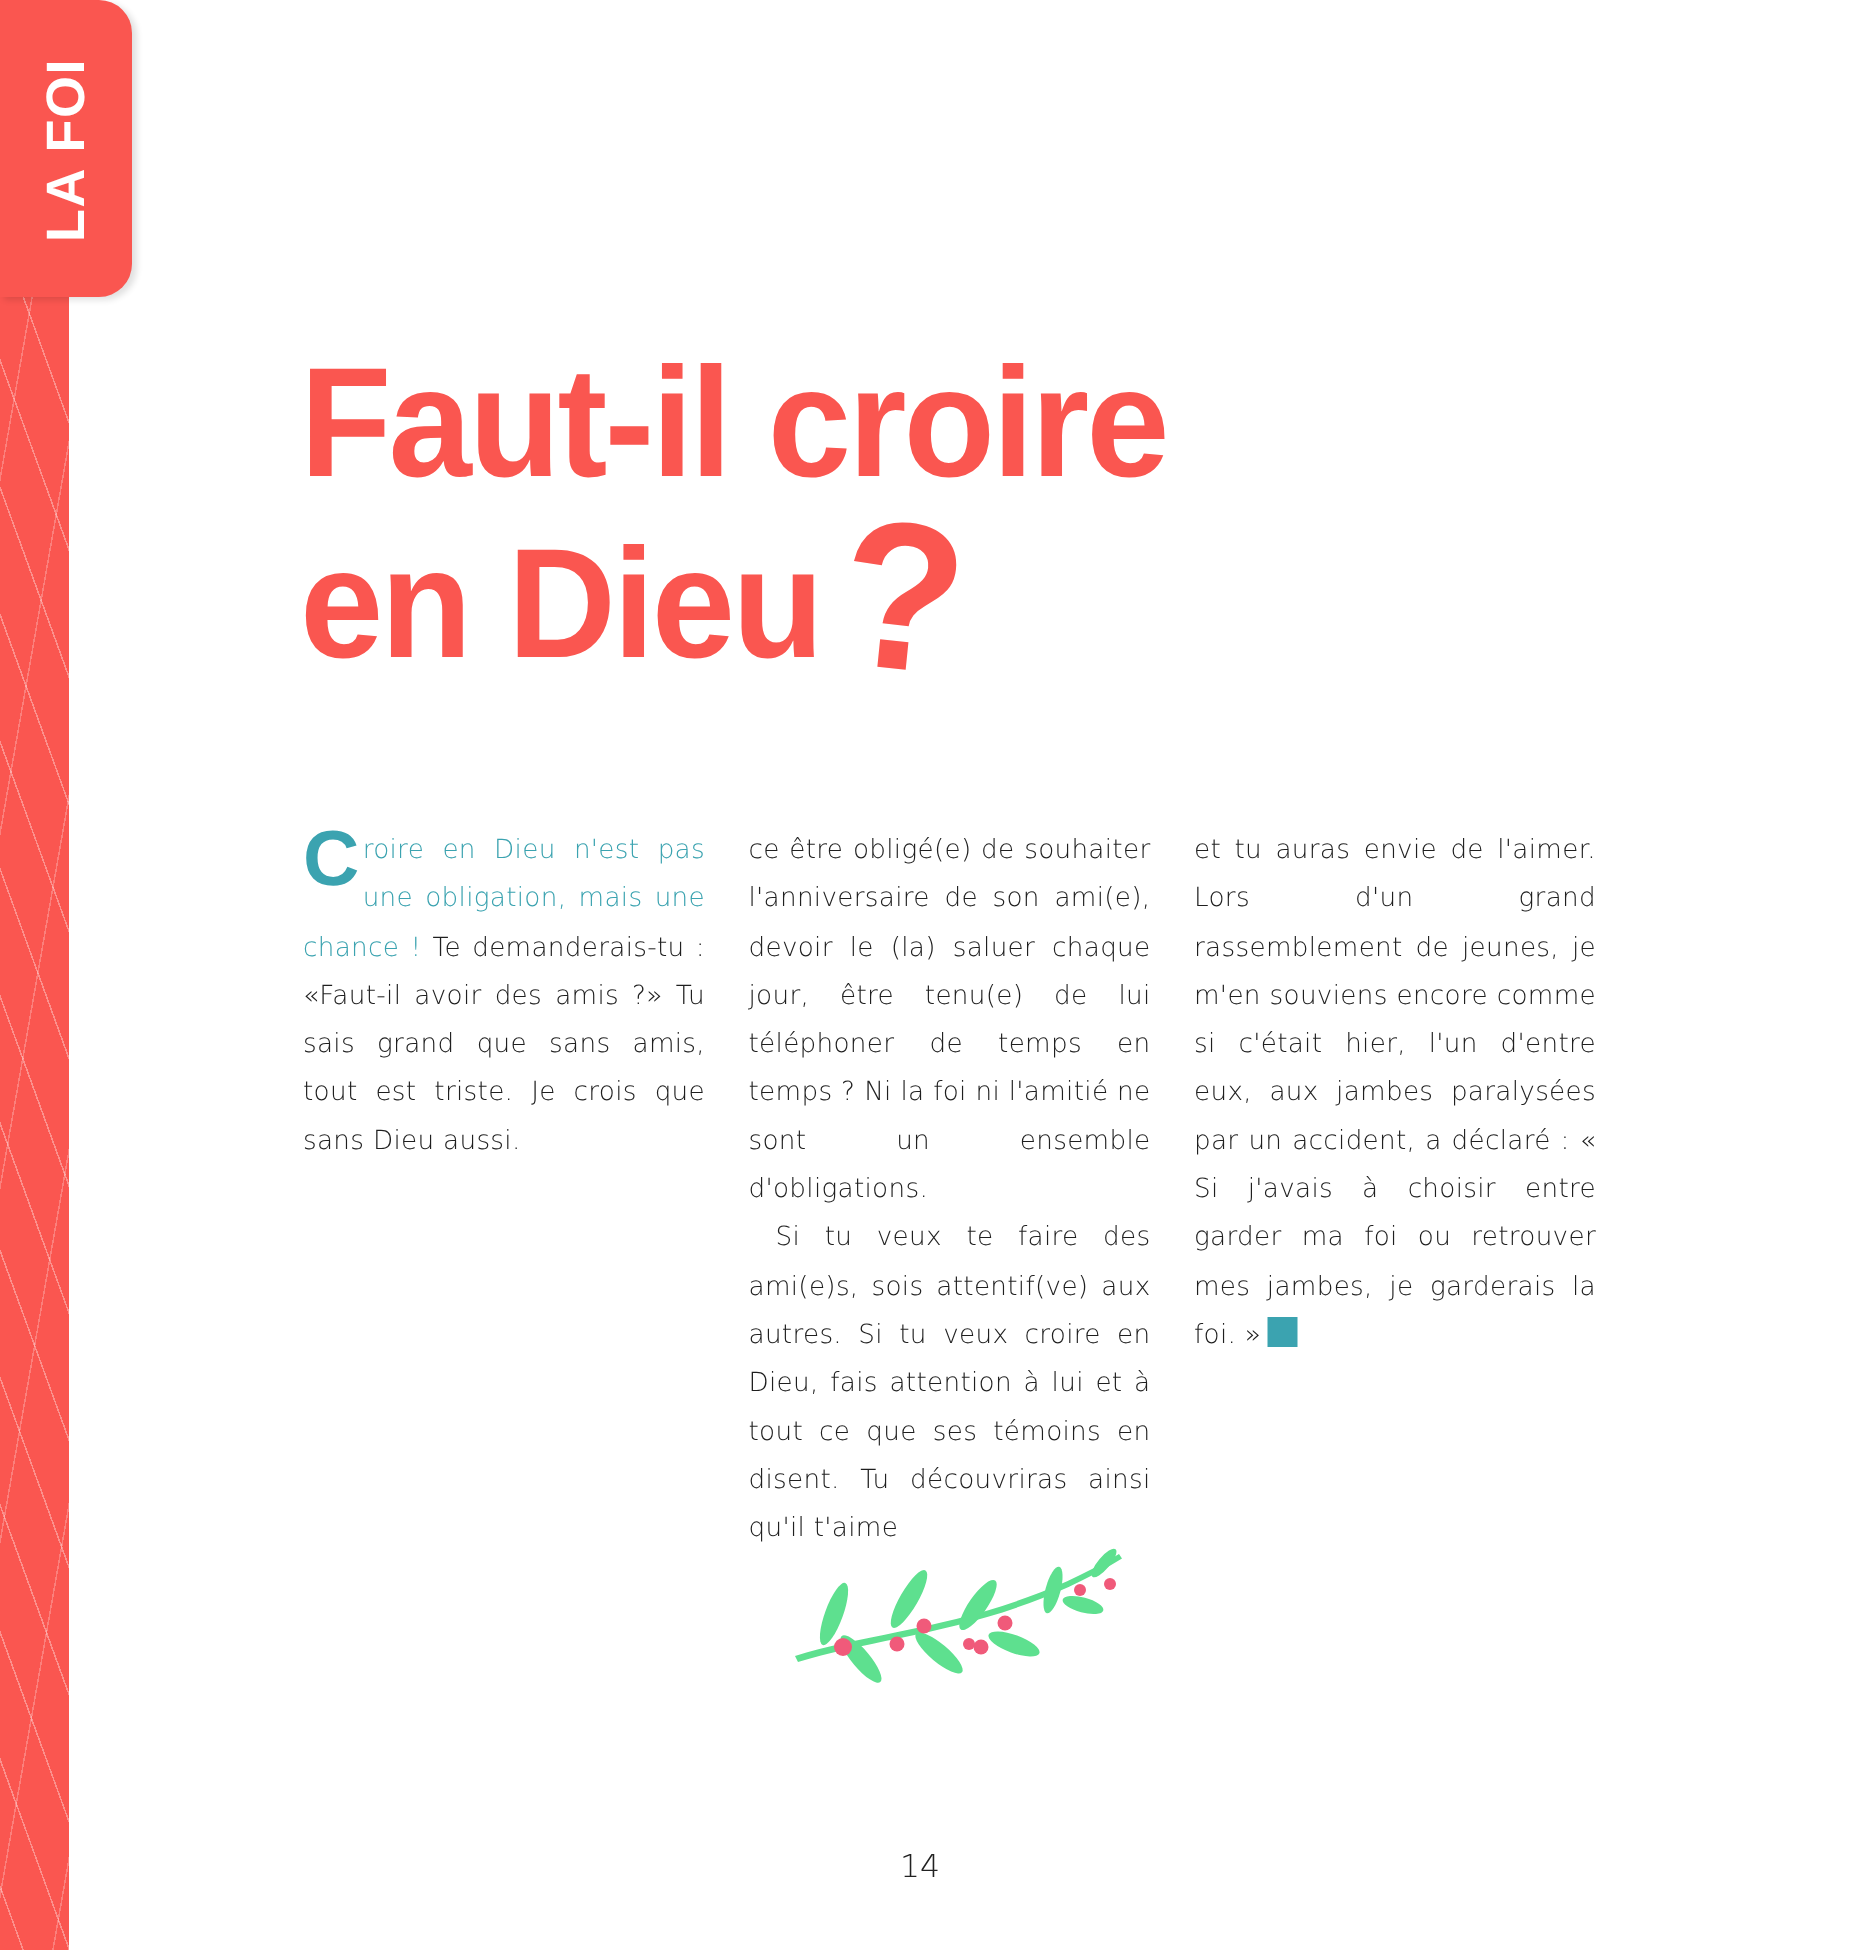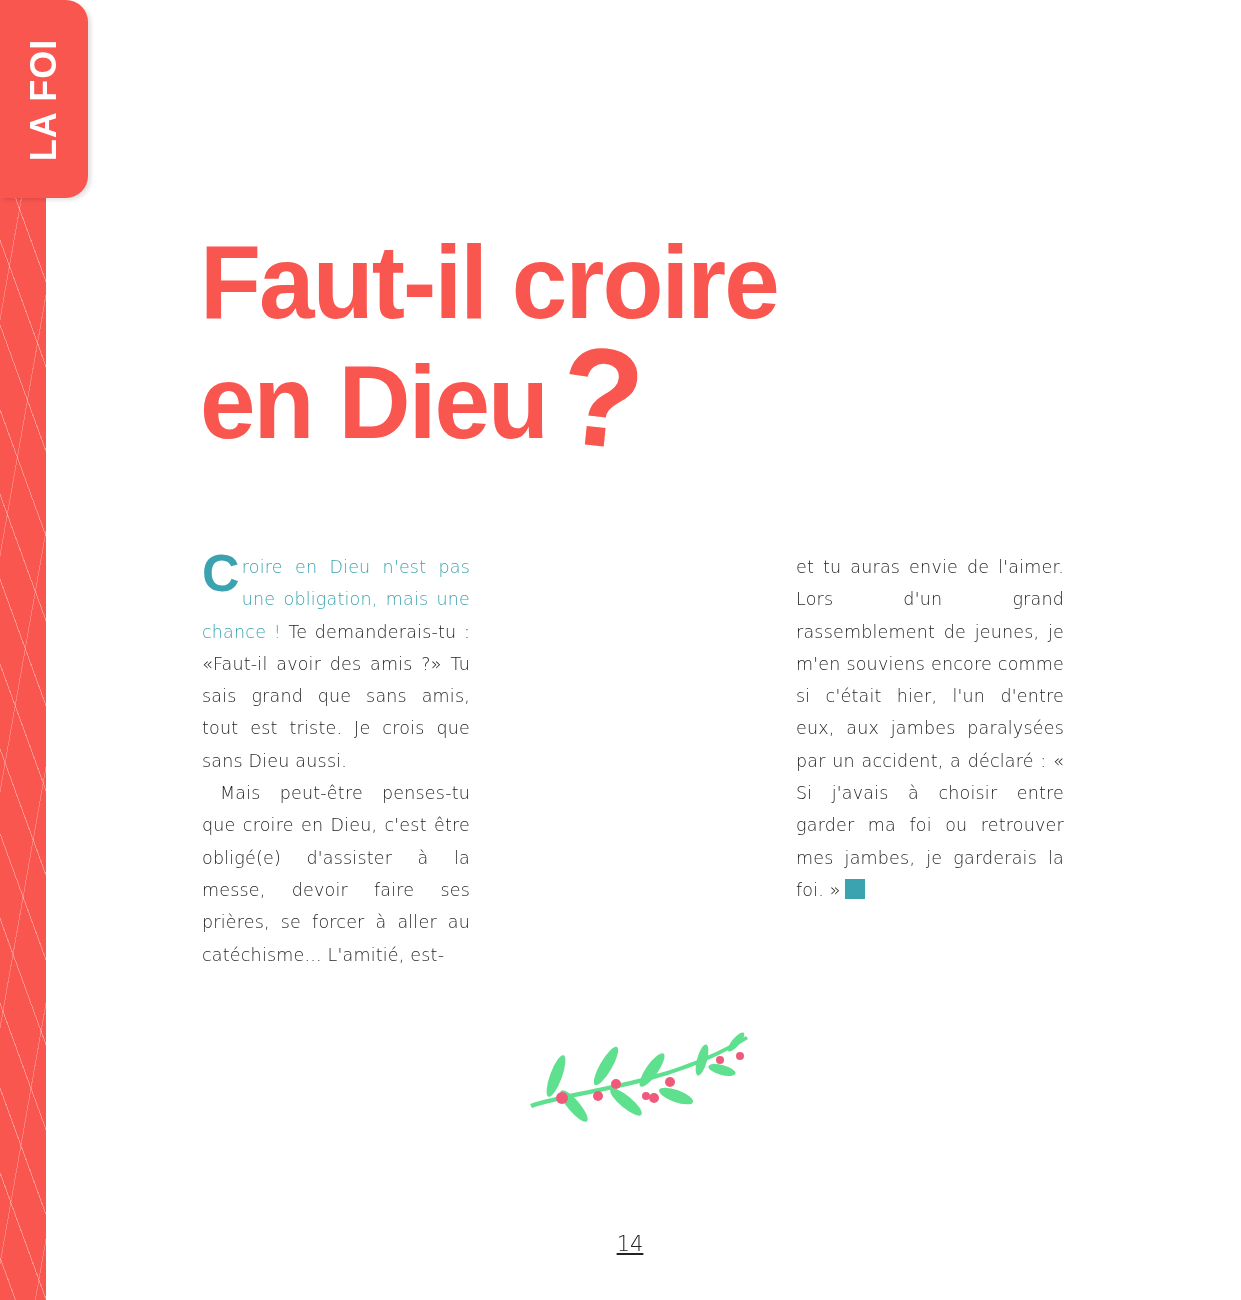--- a/index.html
+++ b/index.html
@@ -47,43 +47,44 @@
   .dropcap {
     float: left; font-family: "Liberation Sans", sans-serif; font-weight: 900;
     font-size: 52px; line-height: 40px; color: #3BA3B0; margin: 2px 2px 0 0;
   }
   .endmark {
     display: inline-block; width: 20px; height: 20px; background: #3BA3B0;
     vertical-align: -3px; margin-left: 4px;
   }
   .sprig { position: absolute; left: 526px; top: 1026px; width: 228px; height: 96px; }
   .page-number {
-    position: absolute; left: 600px; top: 1232px; width: 60px; text-align: center;
-    font-family: "DejaVu Sans", sans-serif; font-size: 21px; font-weight: 300; color: #222; text-decoration: underline;
+    position: absolute; left: 600px; top: 1232px; width: 60px; text-align: left;
+    font-family: "DejaVu Sans", sans-serif; font-size: 21px; font-weight: 300; color: #222;
   }
 </style>
 </head>
 <body>
 
 <div class="side-strip"></div>
 <div class="side-tab">
   <div class="side-tab-label">LA FOI</div>
 </div>
 
 <h1 class="title">
   <span>Faut-il croire</span><br>
   <span>en Dieu</span><span class="q">?</span>
 </h1>
 
 <div class="columns">
   <div class="col">
     <p><span class="dropcap">C</span><span class="lead">roire en Dieu n'est pas une obligation, mais une chance !</span><span> Te demanderais-tu : «Faut-il avoir des amis ?» Tu sais grand que sans amis, tout est triste. Je crois que sans Dieu aussi.</span></p>
-    <p>Mais peut-être penses-tu que croire en Dieu, c'est être obligé(e) d'assister à la messe, devoir faire ses prières, se forcer à aller au catéchisme... L'amitié, est-</p>
   </div>
   <div class="col">
+    <p>ce être obligé(e) de souhaiter l'anniversaire de son ami(e), devoir le (la) saluer chaque jour, être tenu(e) de lui téléphoner de temps en temps ? Ni la foi ni l'amitié ne sont un ensemble d'obligations.</p>
+    <p>Si tu veux te faire des ami(e)s, sois attentif(ve) aux autres. Si tu veux croire en Dieu, fais attention à lui et à tout ce que ses témoins en disent. Tu découvriras ainsi qu'il t'aime</p>
   </div>
   <div class="col">
     <p style="text-indent:0"><span>et tu auras envie de l'aimer. Lors d'un grand rassemblement de jeunes, je m'en souviens encore comme si c'était hier, l'un d'entre eux, aux jambes paralysées par un accident, a déclaré : « Si j'avais à choisir entre garder ma foi ou retrouver mes jambes, je garderais la foi. »</span><span class="endmark"></span></p>
   </div>
 </div>
 
 <svg class="sprig" viewBox="0 0 228 96">
   <g fill="#5EE08F" stroke="none">
     <path d="M4 78 C60 60 140 58 220 10 L222 13 C142 62 62 64 6 82 Z"></path>
     <ellipse cx="30" cy="50" rx="6" ry="22" transform="rotate(20 30 50)"></ellipse>

